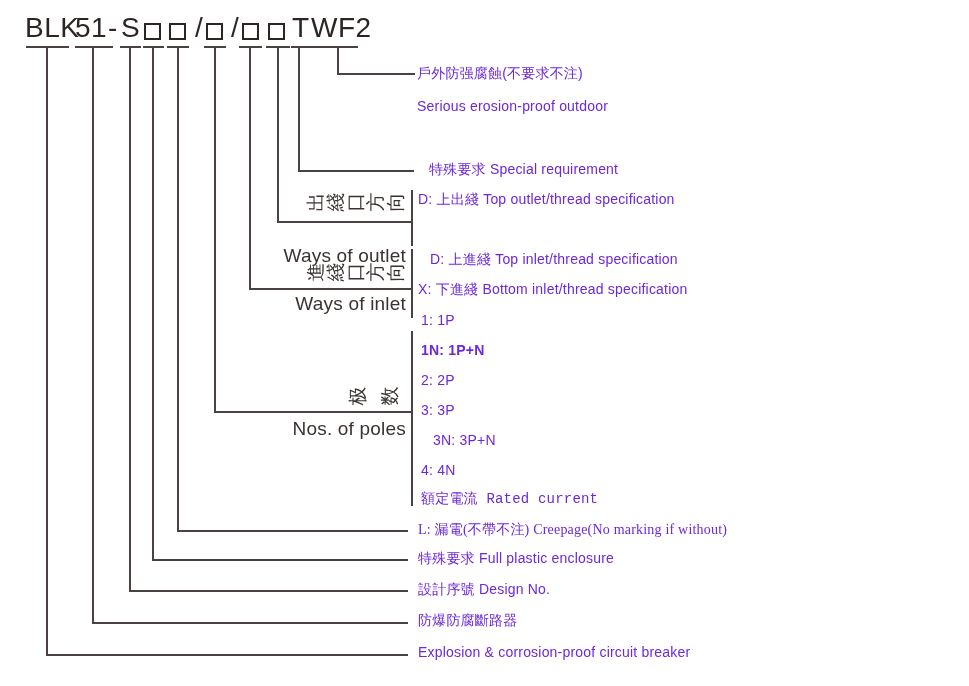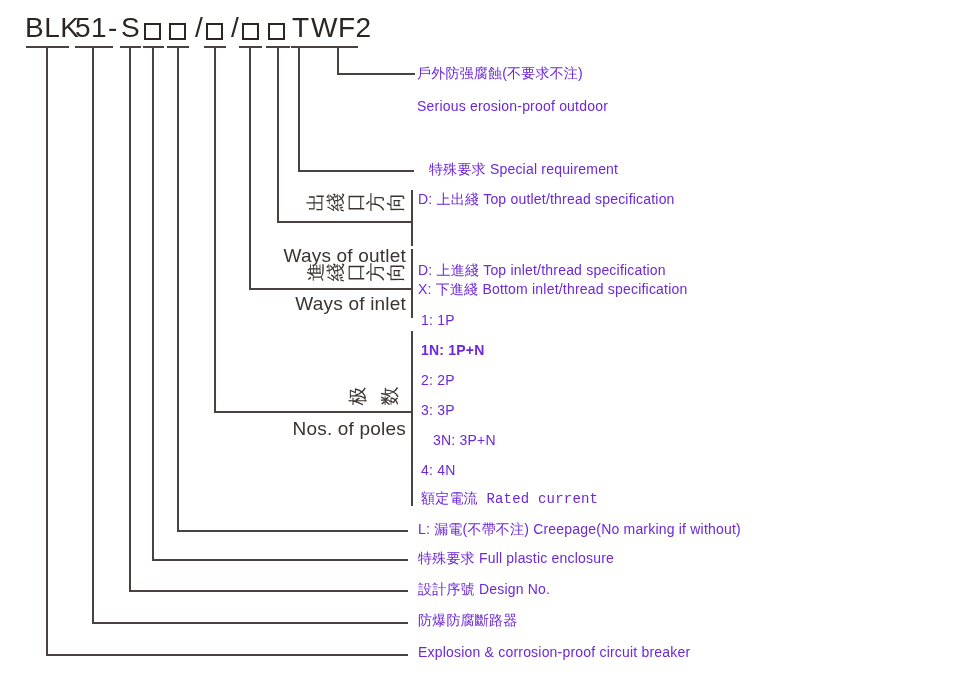--- a/index.html
+++ b/index.html
@@ -101,28 +101,28 @@
   <div class="sec-cn" style="right:563px; top:261px;"><span class="rchar">進</span><span class="rchar">綫</span><span class="rchar">口</span><span class="rchar">方</span><span class="rchar">向</span></div>
   <div class="sec-en" style="right:563px; top:293px;">Ways of inlet</div>
 
   <div class="sec-cn wide" style="right:563px; top:385px;"><span class="rchar">极</span><span class="rchar">数</span></div>
   <div class="sec-en" style="right:563px; top:418px;">Nos. of poles</div>
 
   <div class="row" style="top:62px;  left:417px;">戶外防强腐蝕(不要求不注)</div>
   <div class="row" style="top:95px;  left:417px;">Serious erosion-proof outdoor</div>
   <div class="row" style="top:158px; left:429px;">特殊要求 Special requirement</div>
   <div class="row" style="top:188px;">D: 上出綫 Top outlet/thread specification</div>
-  <div class="row" style="top:259px;">D: 上進綫 Top inlet/thread specification</div>
+  <div class="row" style="top:248px;margin-left:12px;">D: 上進綫 Top inlet/thread specification</div>
   <div class="row" style="top:278px;text-align:center;">X: 下進綫 Bottom inlet/thread specification</div>
   <div class="row" style="top:309px; left:421px;">1: 1P</div>
   <div class="row" style="top:339px; left:421px;font-weight:bold;">1N: 1P+N</div>
   <div class="row" style="top:369px; left:421px;">2: 2P</div>
   <div class="row" style="top:399px; left:421px;">3: 3P</div>
   <div class="row" style="top:429px; left:421px;margin-left:12px;">3N: 3P+N</div>
   <div class="row" style="top:459px; left:421px;">4: 4N</div>
   <div class="row" style="top:488px; left:421px;font-family:Liberation Mono, monospace;">額定電流 Rated current</div>
-  <div class="row" style="top:518px;">L: 漏電(不帶不注) Creepage(No marking if without)</div>
+  <div class="row" style="top:518px;font-family:Liberation Serif, serif;">L: 漏電(不帶不注) Creepage(No marking if without)</div>
   <div class="row" style="top:547px;">特殊要求 Full plastic enclosure</div>
   <div class="row" style="top:578px;">設計序號 Design No.</div>
   <div class="row" style="top:609px;">防爆防腐斷路器</div>
   <div class="row" style="top:641px;">Explosion &amp; corrosion-proof circuit breaker</div>
 
 </div>
 
 </body></html>

